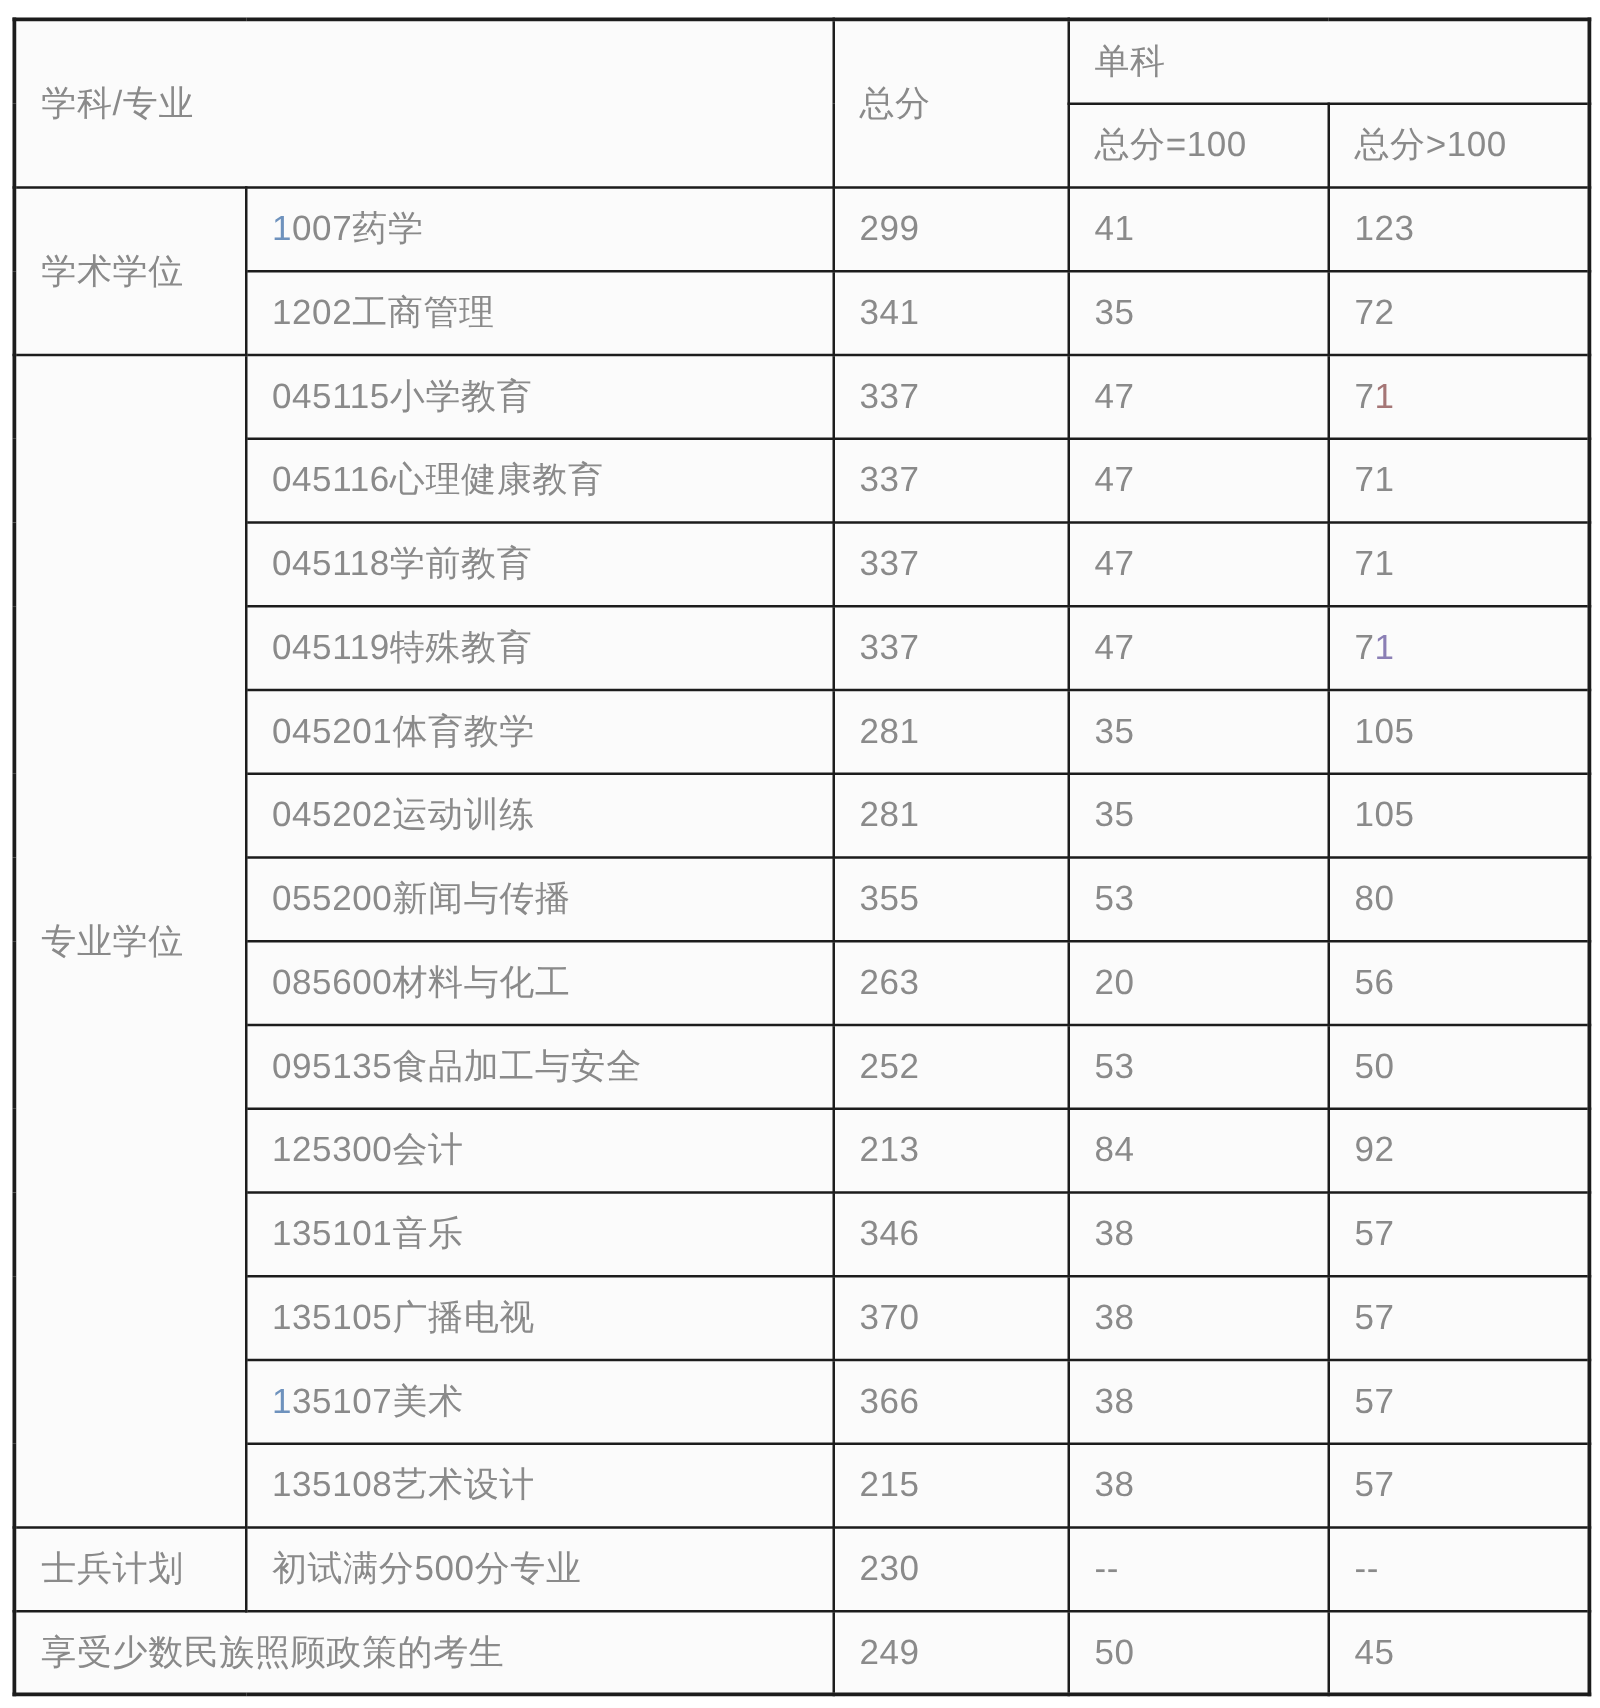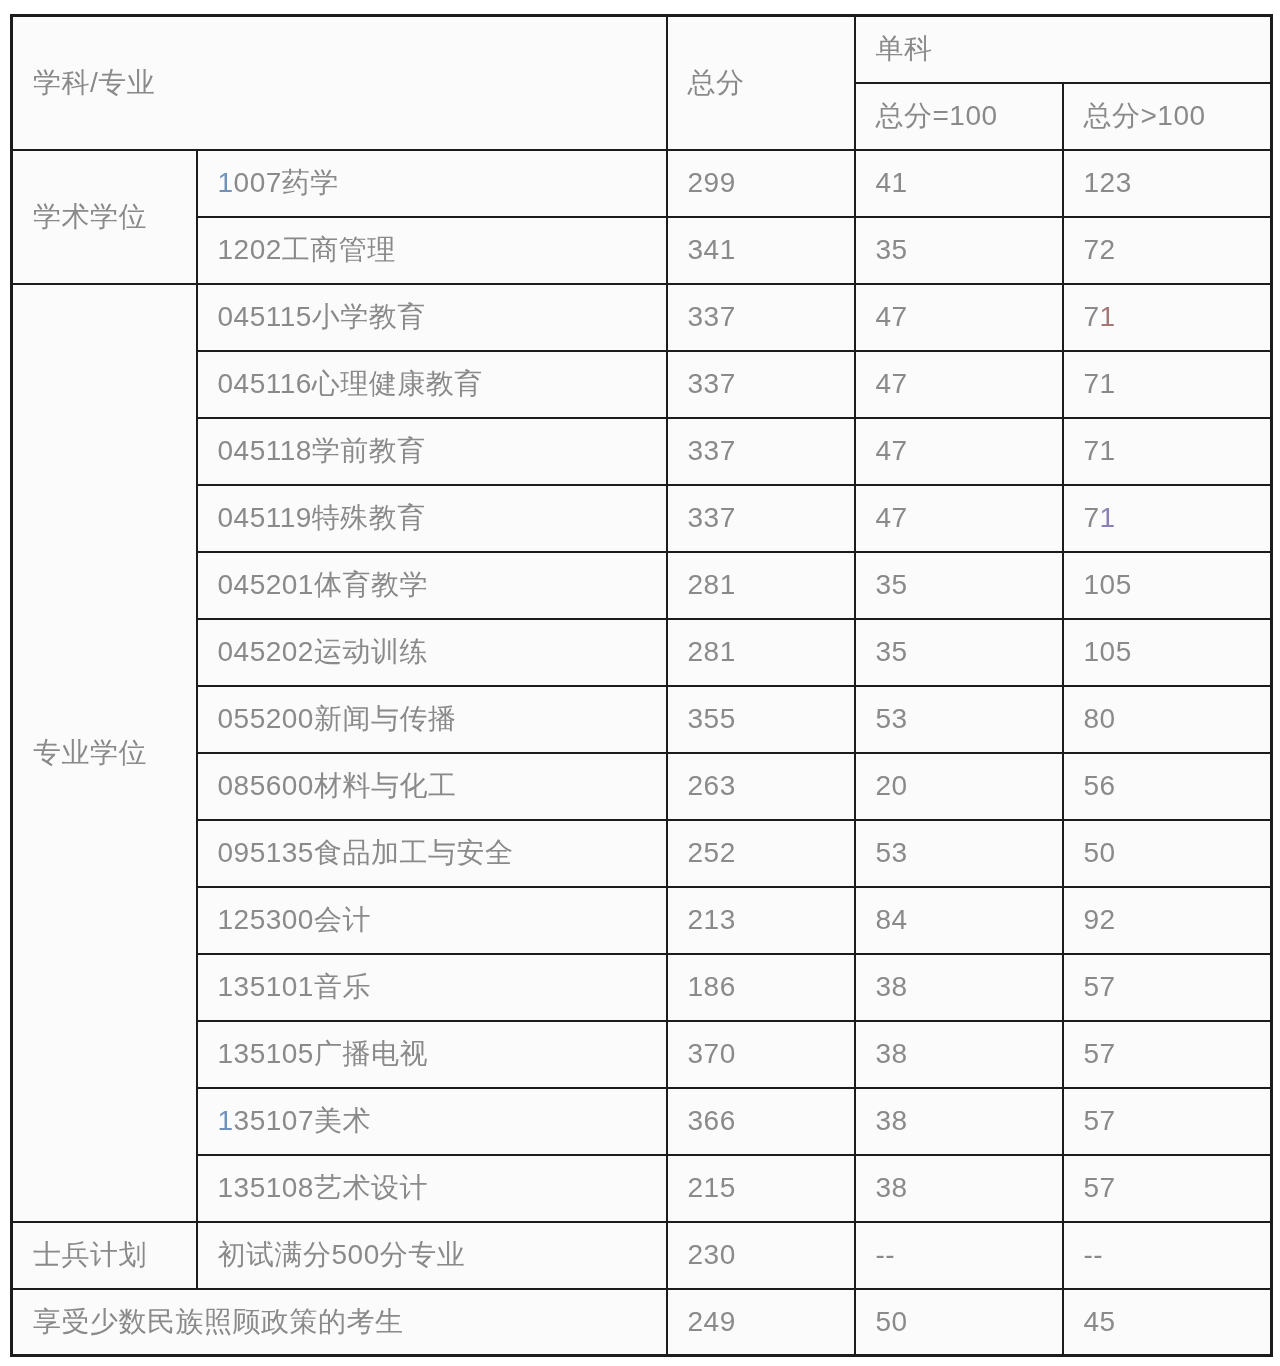--- a/index.html
+++ b/index.html
@@ -136,21 +136,21 @@
         <td>50</td>
       </tr>
       <tr>
         <td>125300会计</td>
         <td>213</td>
         <td>84</td>
         <td>92</td>
       </tr>
       <tr>
         <td>135101音乐</td>
-        <td>186</td>
+        <td>346</td>
         <td>38</td>
         <td>57</td>
       </tr>
       <tr>
         <td>135105广播电视</td>
         <td>370</td>
         <td>38</td>
         <td>57</td>
       </tr>
       <tr>

